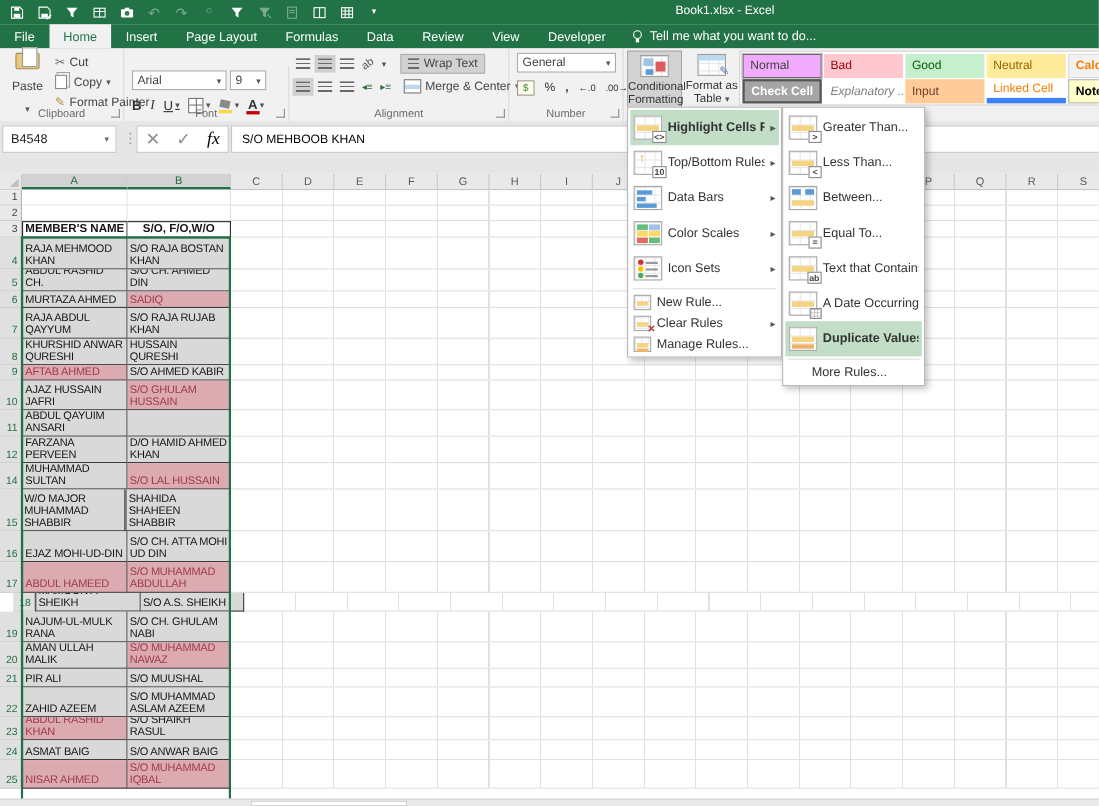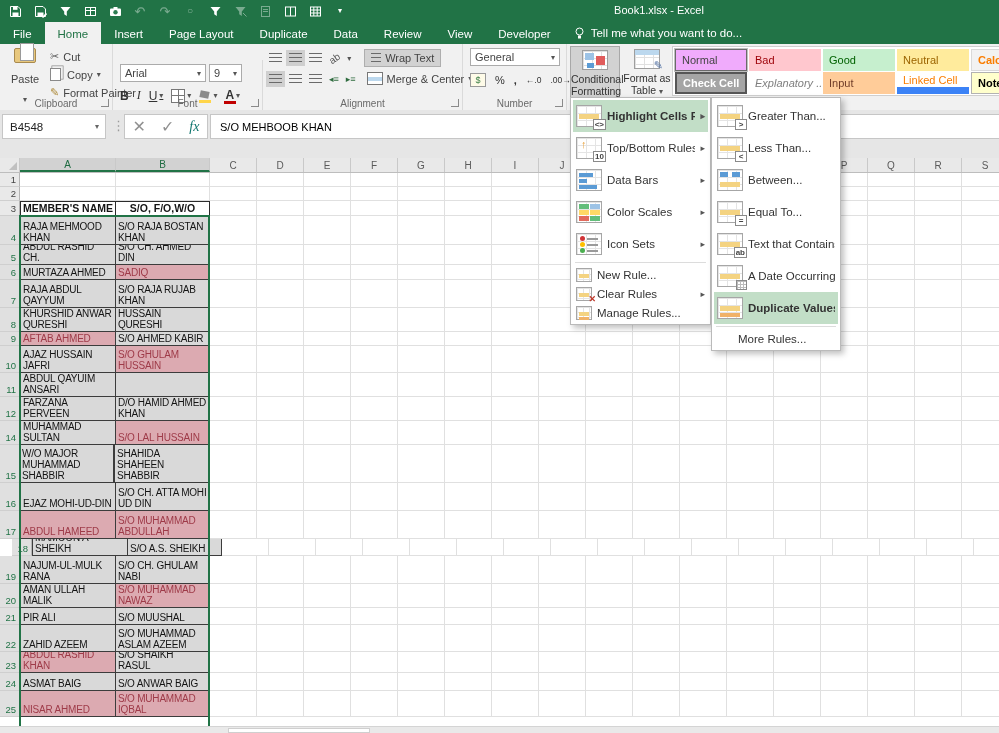--- a/index.html
+++ b/index.html
@@ -84,31 +84,31 @@
            display:grid;grid-template-columns:repeat(5,72px);grid-auto-rows:22px;gap:1px 2px;padding:2px;overflow:hidden;box-sizing:border-box;}
   .gcell{display:flex;align-items:center;padding:0 6px;font-size:11px;box-sizing:border-box;white-space:nowrap;overflow:hidden;}
   .s-normal{background:#f0abfc;border:1px solid #6a6a6a;outline:1px solid #bfbfbf;}
   .s-bad{background:#ffc7ce;color:#9c0006;}
   .s-good{background:#c6efce;color:#006100;}
   .s-neutral{background:#ffeb9c;color:#9c6500;}
   .s-calc{background:#f2f2f2;color:#fa7d00;border:1px solid #d9d9d9;font-weight:bold;}
   .s-check{background:#a5a5a5;color:#fff;font-weight:bold;border:2px solid #565656;}
   .s-expl{color:#7f7f7f;font-style:italic;}
   .s-input{background:#ffcc99;color:#703c28;}
-  .s-linked{color:#fa7d00;border-bottom:7px solid #3b82f6;}
+  .s-linked{color:#fa7d00;border-bottom:5px solid #3b82f6;}
   .s-note{background:#ffffcc;border:1px solid #b2b2b2;color:#000;font-weight:bold;}
 
   
   .fbar{position:absolute;left:0;top:110px;right:0;height:48px;background:#e6e6e6;}
   .namebox{position:absolute;left:2px;top:4px;width:104px;height:25px;background:#fff;border:1px solid #c6c6c6;display:flex;align-items:center;font-size:11.5px;color:#222;box-sizing:border-box;}
   .namebox .val{flex:1;padding-left:7px;}
   .nb-caret{width:16px;text-align:center;color:#666;font-size:8px;}
   .fsep{position:absolute;left:112px;top:8px;color:#9a9a9a;font-size:13px;}
   .fxbtns{position:absolute;left:124px;top:4px;width:84px;height:25px;background:#fff;border:1px solid #c6c6c6;display:flex;align-items:center;justify-content:space-around;box-sizing:border-box;color:#909090;}
-  .fxbtns .fx{font-style:italic;font-family:"Liberation Serif",serif;color:#0f766e;font-size:14px;}
+  .fxbtns .fx{font-style:italic;font-family:"Liberation Serif",serif;color:#000000;font-size:16px;}
   .fvalue{position:absolute;left:210px;top:4px;right:0;height:25px;background:#fff;border:1px solid #c6c6c6;border-right:none;display:flex;align-items:center;padding:0 9px;font-size:11px;color:#000;box-sizing:border-box;}
 
   
   .chead{position:absolute;left:0;top:158px;right:0;height:15px;background:#e9e9e9;display:flex;border-bottom:1px solid #bdbdbd;box-sizing:border-box;}
   .corner{width:20px;flex:none;background:#e9e9e9;border-right:1px solid #c9c9c9;position:relative;box-sizing:border-box;}
   .corner:after{content:"";position:absolute;right:2px;bottom:2px;border-left:8px solid transparent;border-bottom:8px solid #c0c0c0;}
   .ch{flex:none;display:flex;align-items:center;justify-content:center;font-size:10px;color:#5a5a5a;border-right:1px solid #c9c9c9;box-sizing:border-box;}
   .ch.sel{background:#d2d2d2;border-bottom:2px solid #217346;color:#1e6b41;}
 
   
@@ -253,21 +253,21 @@
       </div>
     <div class="wtitle">Book1.xlsx - Excel</div>
   </div>
 
   <div class="menubar">
     <div class="tabs">
         <div class="tab">File</div>
         <div class="tab active">Home</div>
         <div class="tab">Insert</div>
         <div class="tab">Page Layout</div>
-        <div class="tab">Duplicate</div>
+        <div class="tab">Formulas</div>
         <div class="tab">Data</div>
         <div class="tab">Review</div>
         <div class="tab">View</div>
         <div class="tab">Developer</div>
       </div>
     <div class="tellme">
       <svg width="11" height="13" viewBox="0 0 11 13">
           <circle cx="5.5" cy="4.5" r="3.5" fill="none" stroke="#fff"></circle>
           <rect x="4" y="8.5" width="3" height="3" fill="#fff"></rect>
         </svg>

